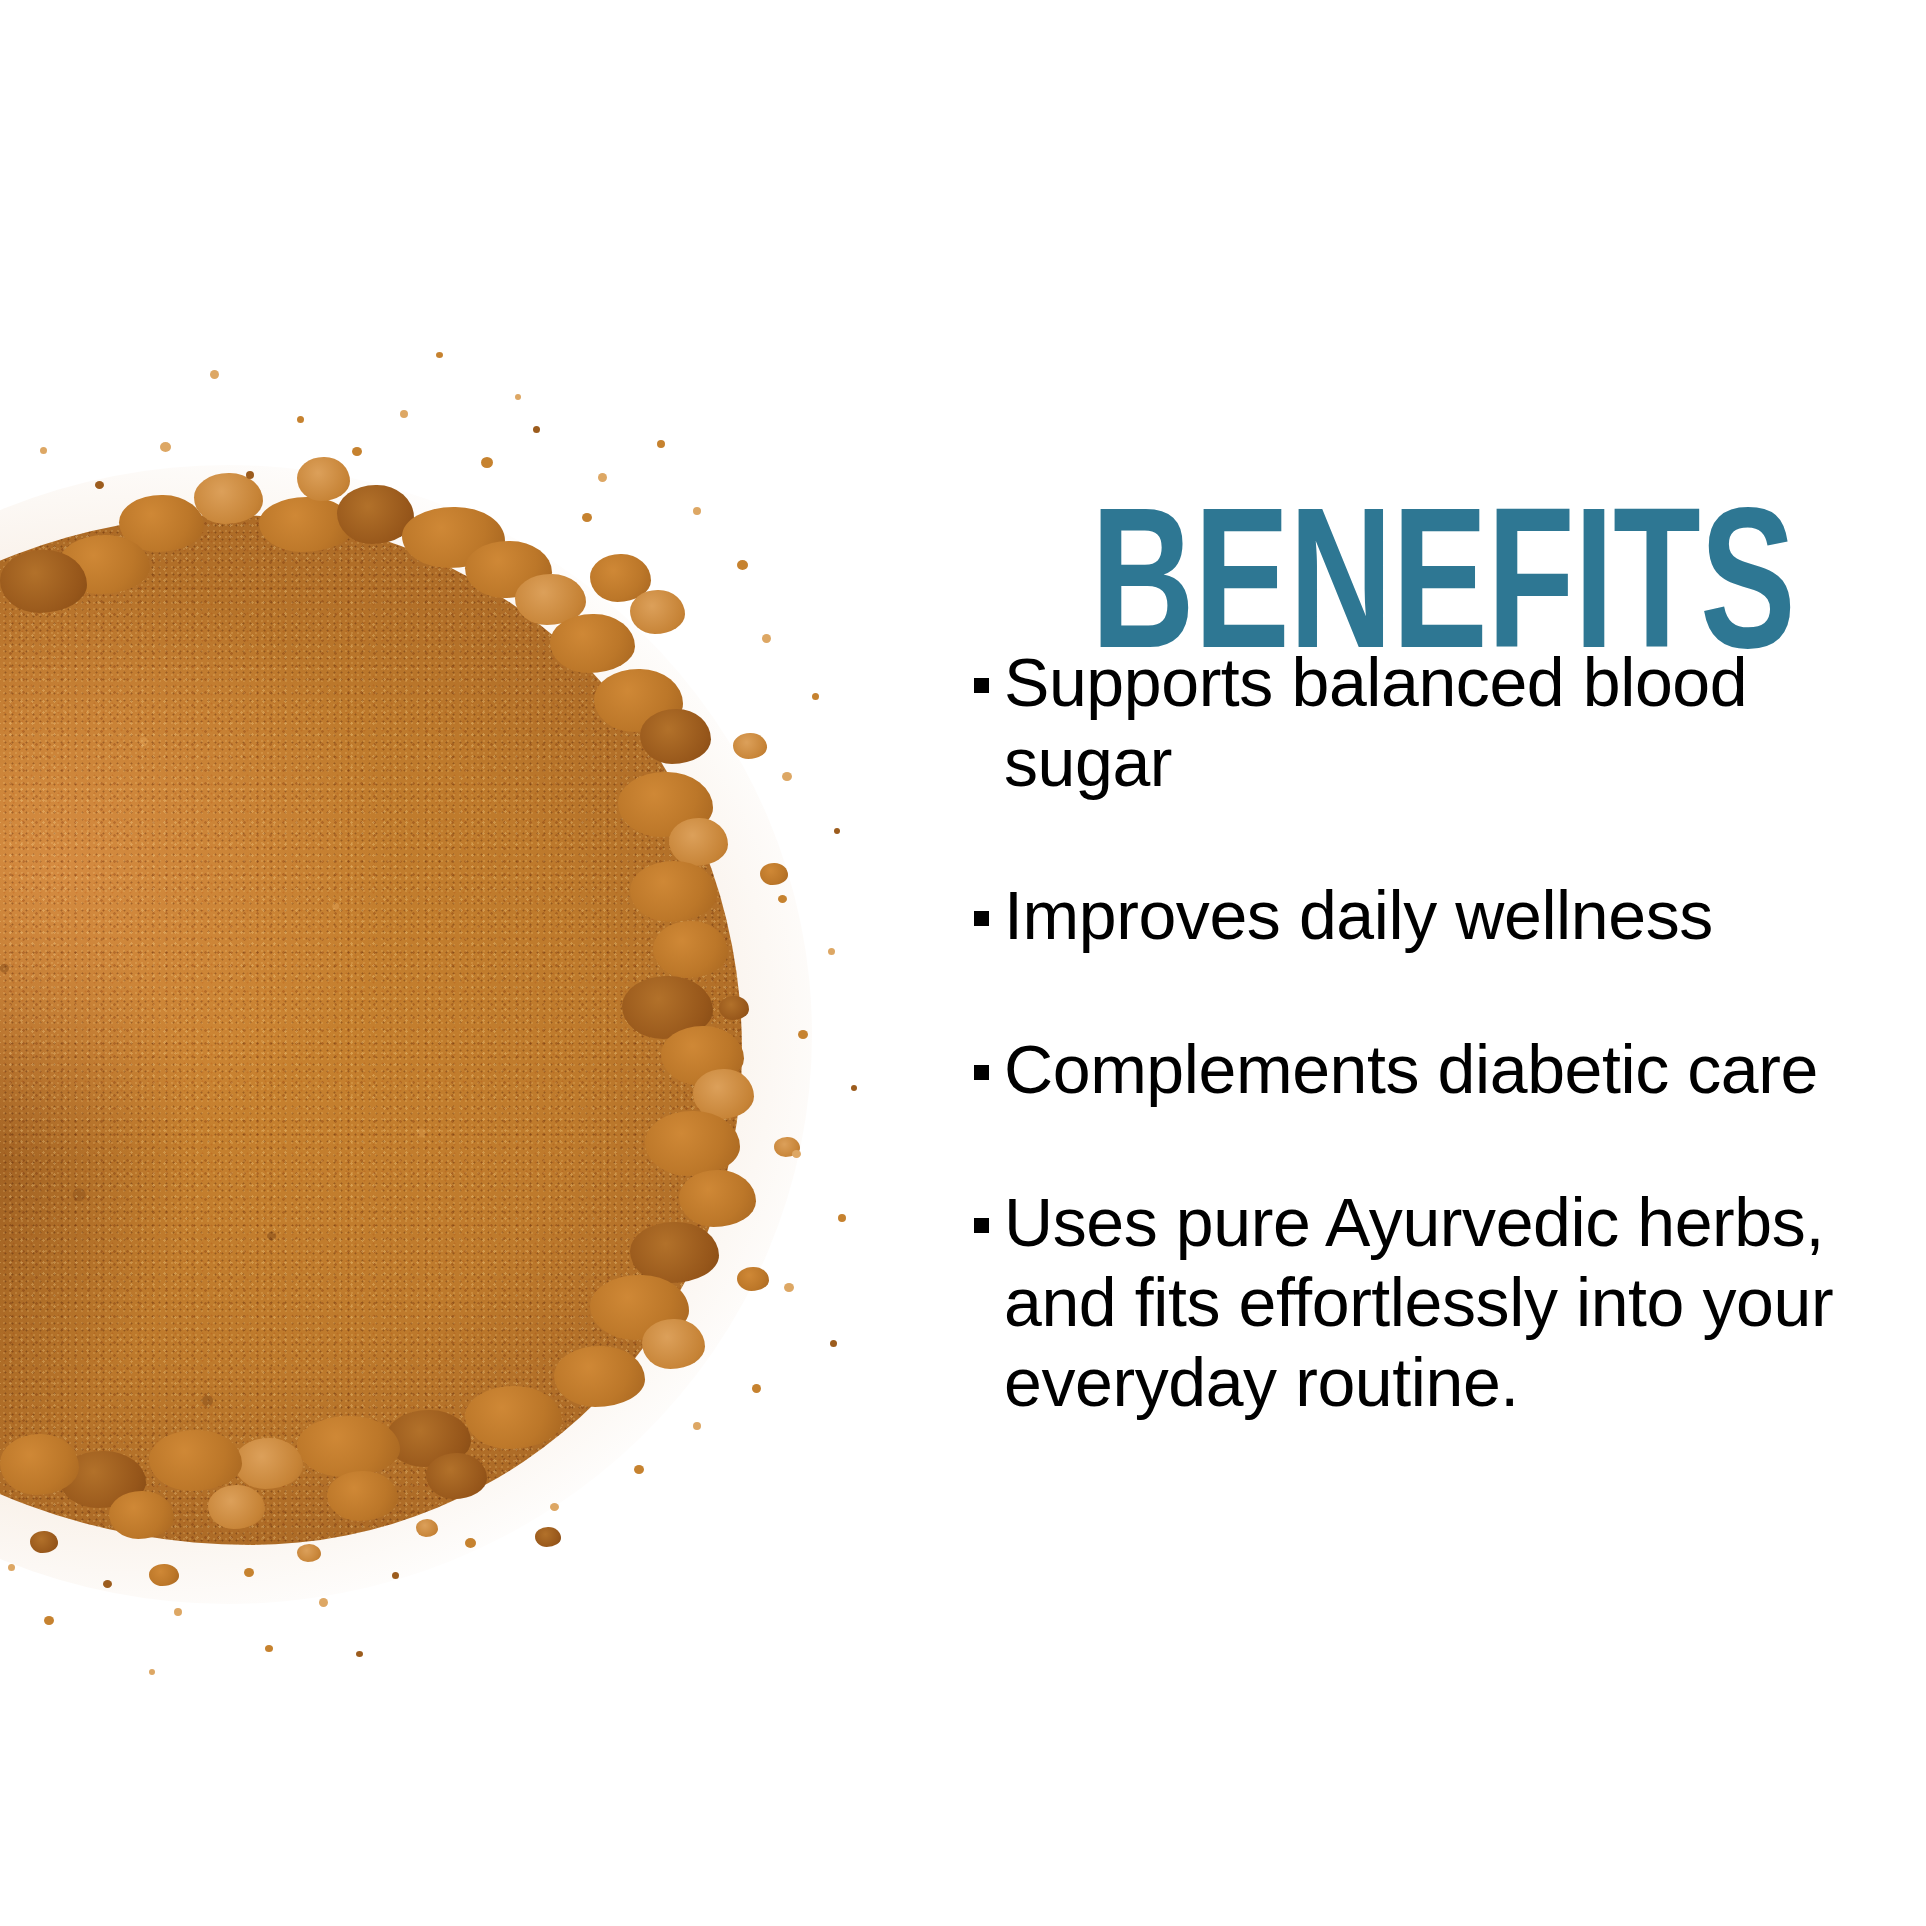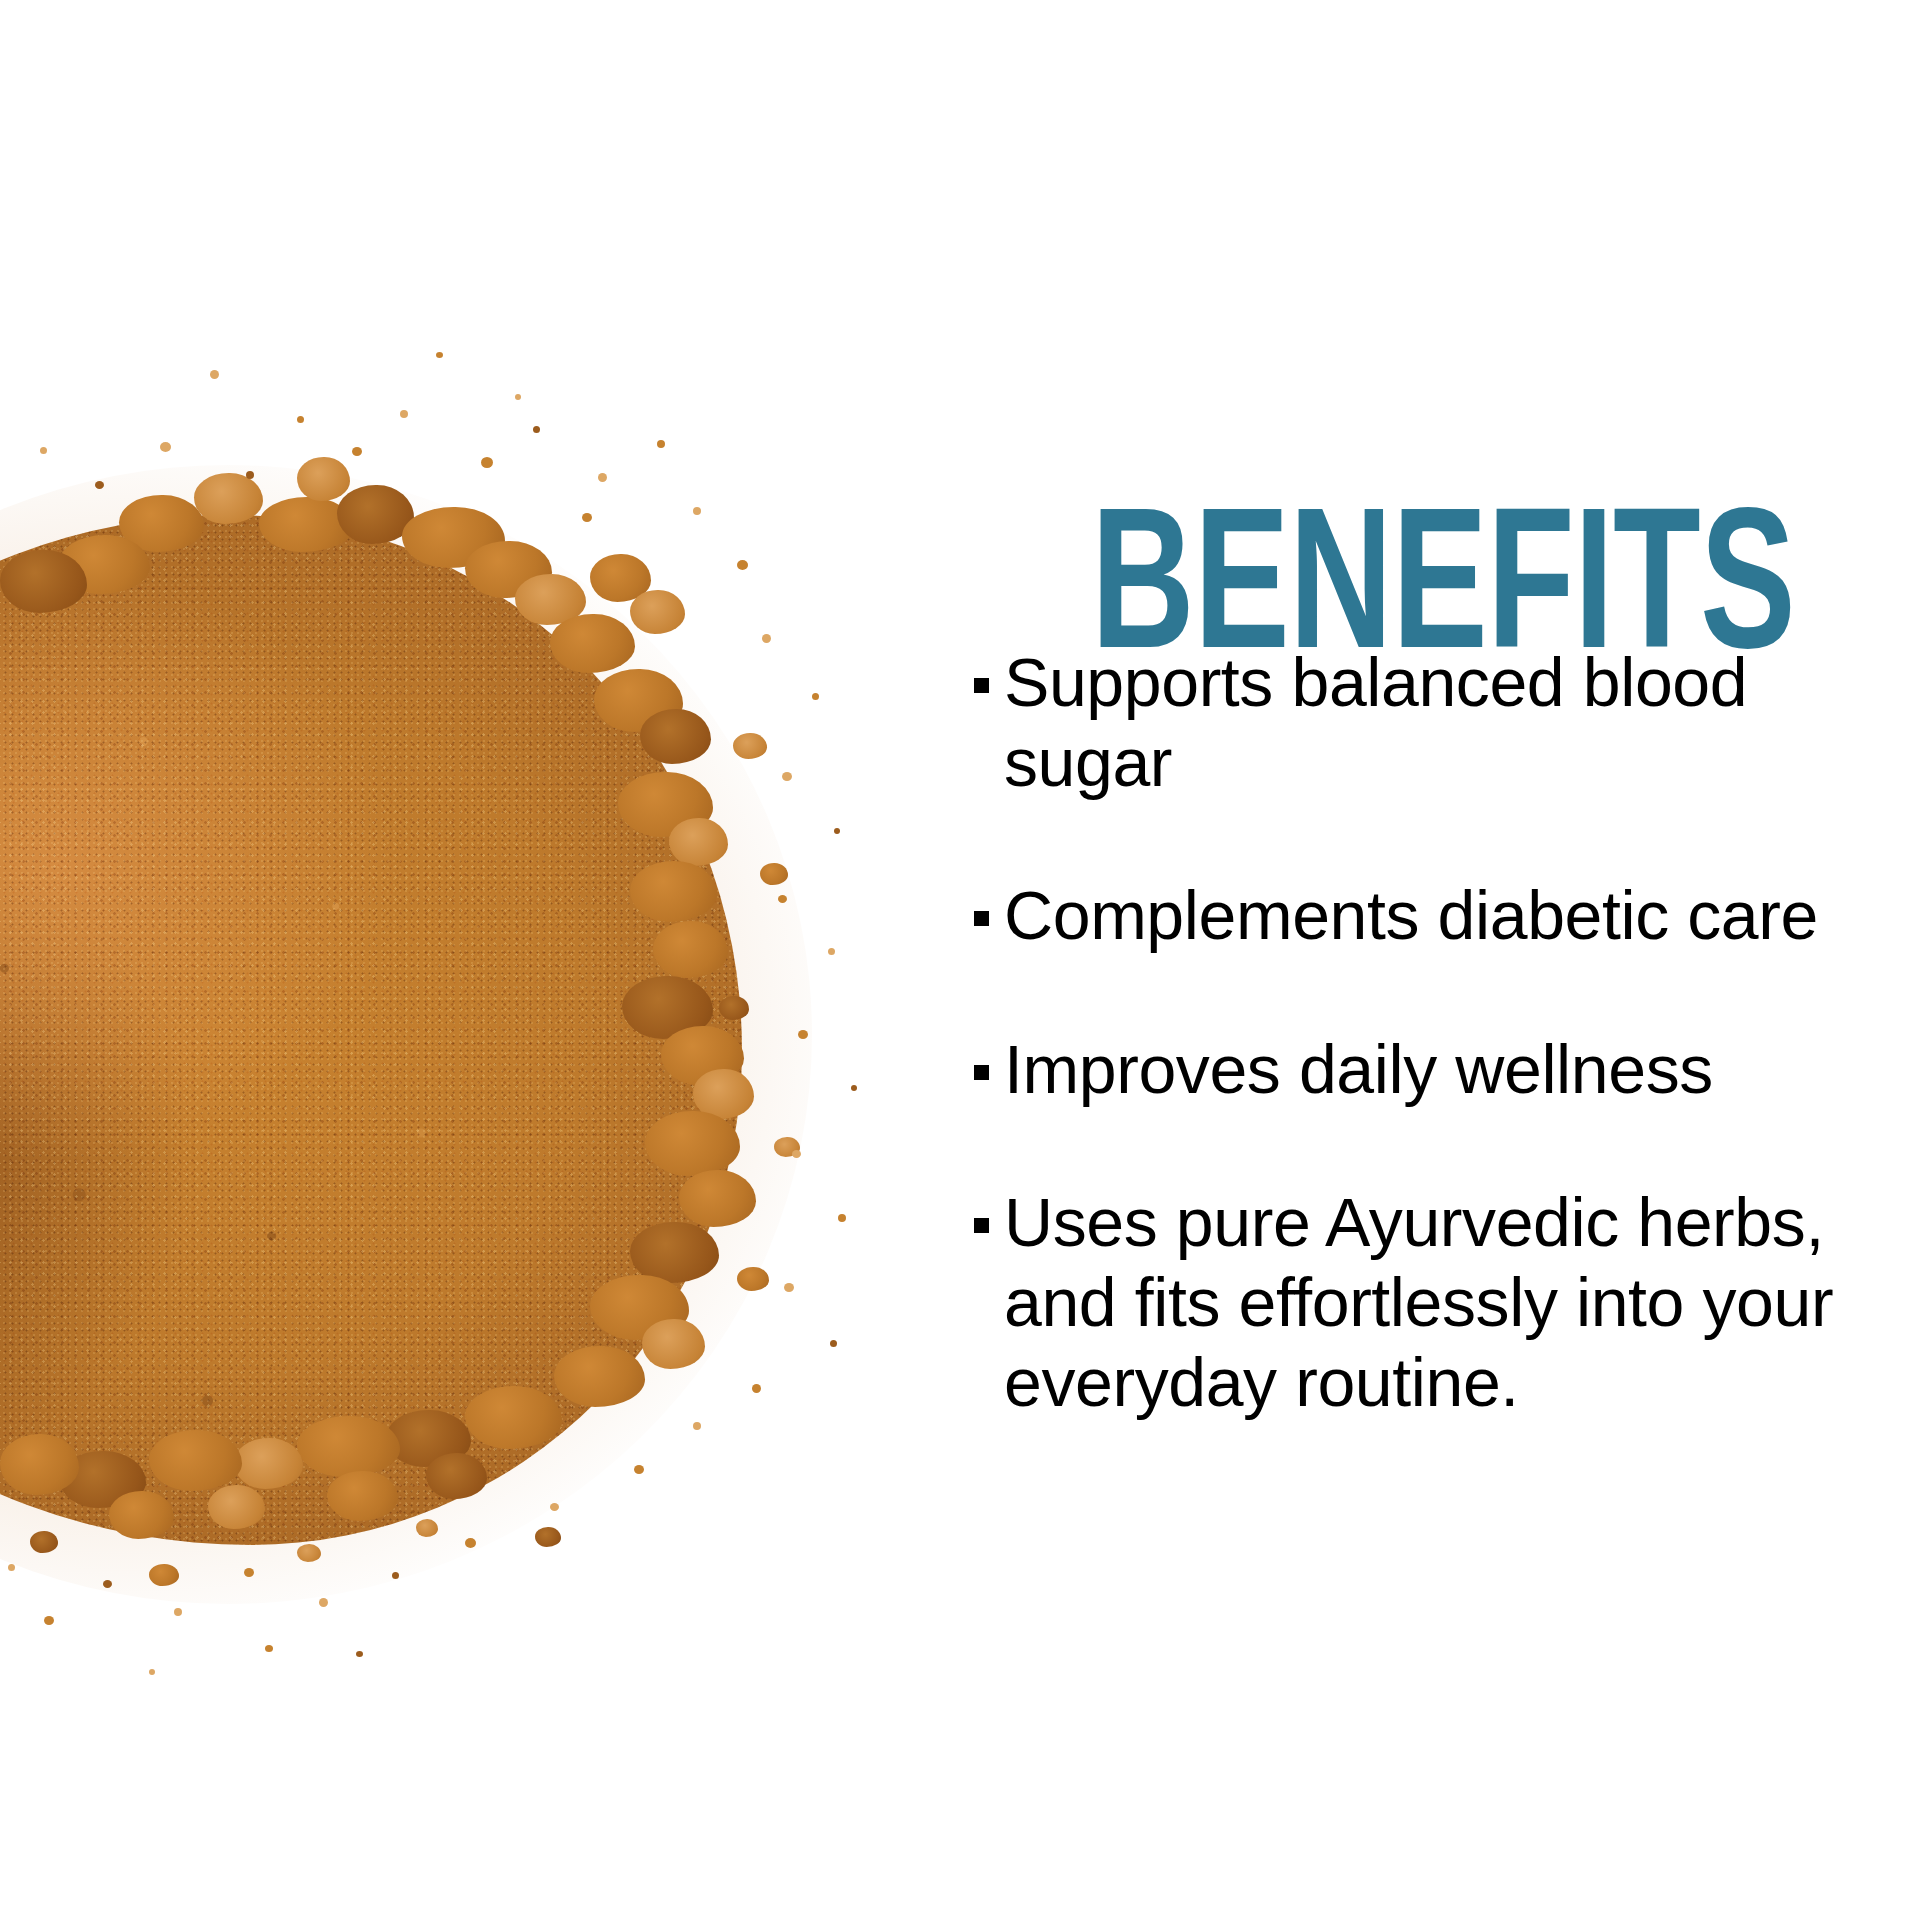--- a/index.html
+++ b/index.html
@@ -322,26 +322,26 @@
 
     <ul id="benefit-list">
 
       <li class="benefit-item">
         <span class="bullet-square"></span>
         <span class="benefit-text">Supports balanced blood sugar</span>
       </li>
 
       <li class="benefit-item">
         <span class="bullet-square"></span>
-        <span class="benefit-text">Complements diabetic care</span>
+        <span class="benefit-text">Improves daily wellness</span>
       </li>
 
       <li class="benefit-item">
         <span class="bullet-square"></span>
-        <span class="benefit-text">Improves daily wellness</span>
+        <span class="benefit-text">Complements diabetic care</span>
       </li>
 
       <li class="benefit-item">
         <span class="bullet-square"></span>
         <span class="benefit-text">Uses pure Ayurvedic herbs, and fits effortlessly into your everyday routine.</span>
       </li>
 
     </ul>
   </div>
 </div>

